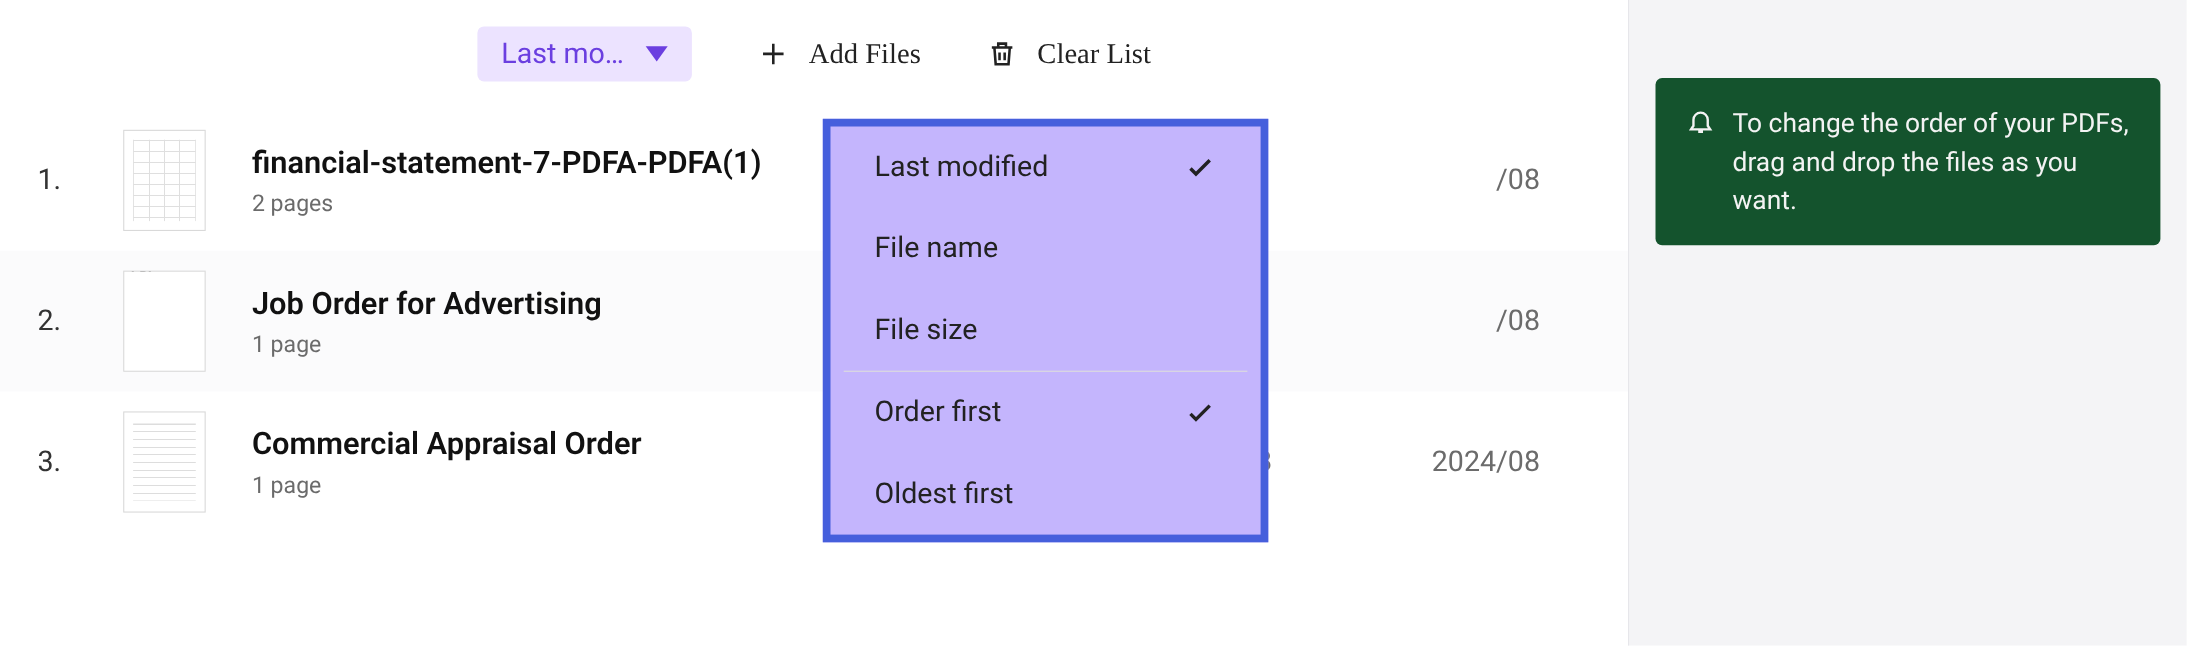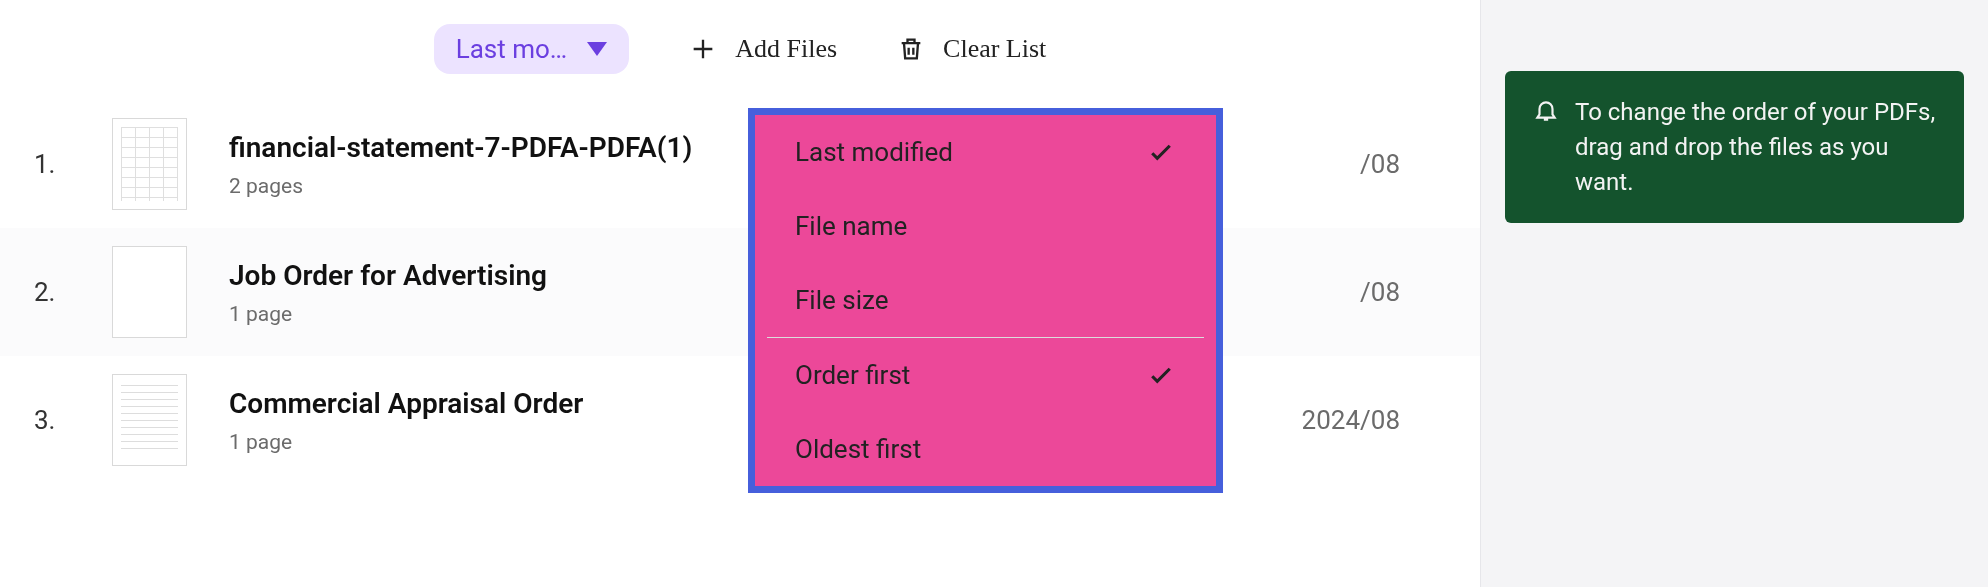--- a/index.html
+++ b/index.html
@@ -6,21 +6,21 @@
   html, body { width: 1988px; height: 587px; font-family: -apple-system, BlinkMacSystemFont, "Segoe UI", Roboto, Arial, sans-serif; background: #fff; }
   .root { display: flex; width: 100%; height: 100%; }
   .main { flex: 0 0 1480px; position: relative; background: #fff; }
   .side { flex: 1; background: #f4f4f6; padding: 0 24px; border-left: 1px solid #e6e6ea; position: relative; }
   .side-header { display:flex; align-items:center; gap: 18px; margin-top: -32px; }
   .side-title { font-size: 30px; font-weight: 700; color:#1a1a1a; }
   .tip-box { background: #14532d; color: #f3f3f3; border-radius: 6px; padding: 24px 28px; margin-top: 68px; display: flex; gap: 16px; font-size: 24px; line-height: 1.45; }
   .tip-box .bell { flex-shrink:0; margin-top:2px; }
   
   .toolbar { position: absolute; top: 24px; left: 0; right: 0; display: flex; justify-content: center; gap: 60px; }
-  .sort-btn { background: #ece3ff; border-radius: 16px; padding: 10px 22px; display:flex; align-items:center; gap: 20px; cursor:pointer; }
+  .sort-btn { background: #ece3ff; border-radius: 6px; padding: 10px 22px; display:flex; align-items:center; gap: 20px; cursor:pointer; }
   .sort-btn span { color: #6b3fe0; font-size: 26px; }
   .sort-btn .caret { width:0; height:0; border-left:10px solid transparent; border-right:10px solid transparent; border-top:14px solid #6b3fe0; }
   .tool-item { display:flex; align-items:center; gap: 18px; cursor:pointer;font-family:Liberation Serif, serif; }
   .tool-item span { font-size: 26px; color:#222; }
   .plus-icon, .trash-icon { width:28px; height:28px; stroke:#222; }
   
   .file-list { position:absolute; top: 100px; left: 0; right: 0; }
   .row { display:flex; align-items:center; padding: 18px 80px 18px 34px; }
   .row-even { background: #fff; }
   .row-odd  { background: #fbfbfc; }
@@ -34,21 +34,21 @@
   .thumb.pdf .bars { width:60%; height:6px; background:#c9c9c9; margin-top:6px; }
   .thumb.pdf .blob { width:55%; height:26px; margin-top:auto; background:linear-gradient(135deg,#c9a8ff,#a57bff); border-top-right-radius:18px; }
   .thumb.doc::before { content:""; position:absolute; inset:10px 8px; background:
       repeating-linear-gradient(#777 0 1px, transparent 1px 7px); opacity:.25; }
   .meta { flex: 1; display:flex; flex-direction:column; gap: 10px; }
   .file-name { font-size: 28px; font-weight:600; color:#111; }
   .pages { font-size: 21px; color:#6b6b6b; }
   .size { width: 160px; font-size: 26px; color:#6b6b6b; text-align:left; }
   .date { width: 160px; font-size: 26px; color:#6b6b6b; text-align:right; }
   
-  .dropdown { position:absolute; top:108px; left:748px; width:475px; background:#ec4899; border:7px solid #465fdc; z-index:5; }
+  .dropdown { position:absolute; top:108px; left:748px; width:405px; background:#c4b5fd; border:7px solid #465fdc; z-index:5; }
   .dd-item { padding: 22px 40px; display:flex; align-items:center; justify-content:space-between; cursor:pointer; font-size:26px; color:#222; }
   .dd-sep { height:1px; background:#dcdcdc; margin: 0 12px; }
   .check { width:30px; height:30px; }
 </style>
 </head>
 <body>
 
 <div class="root">
   <div class="main">
 

